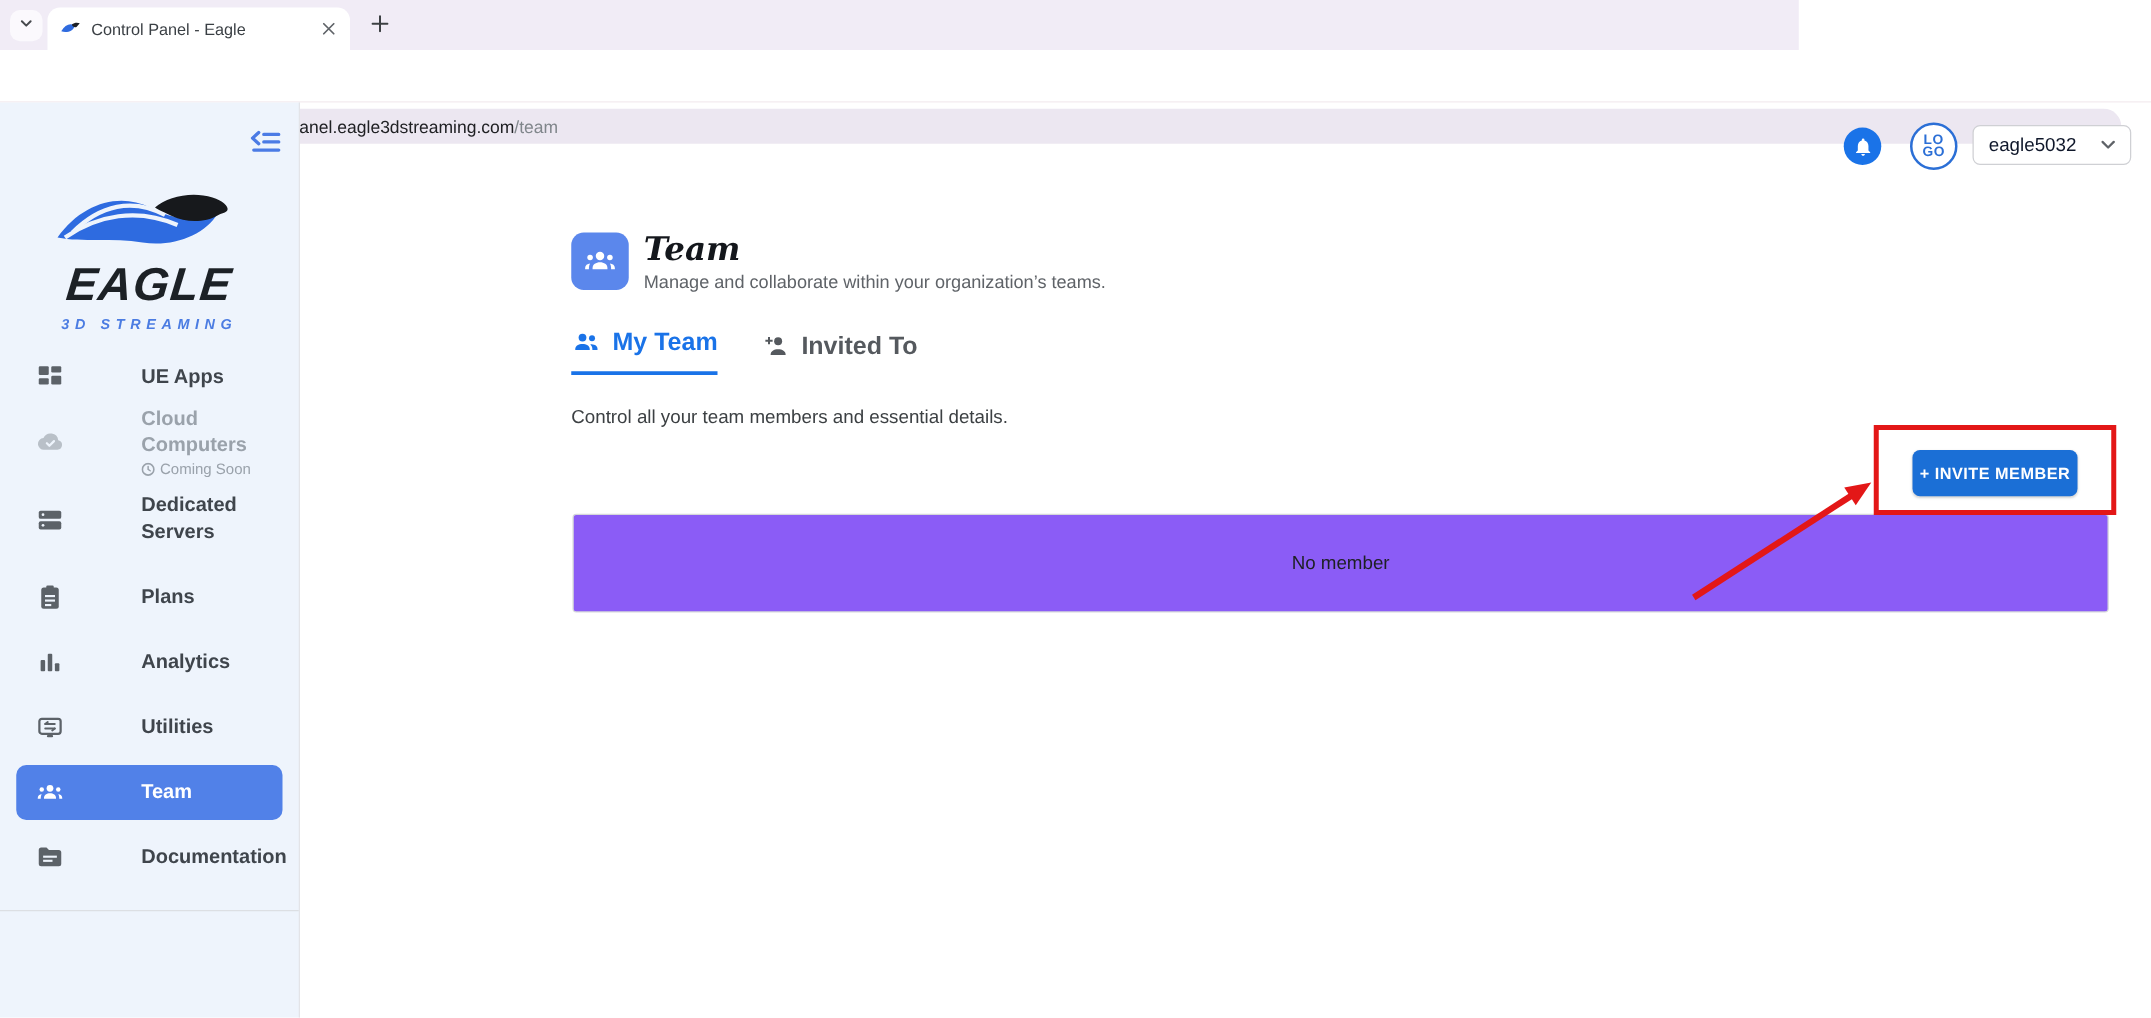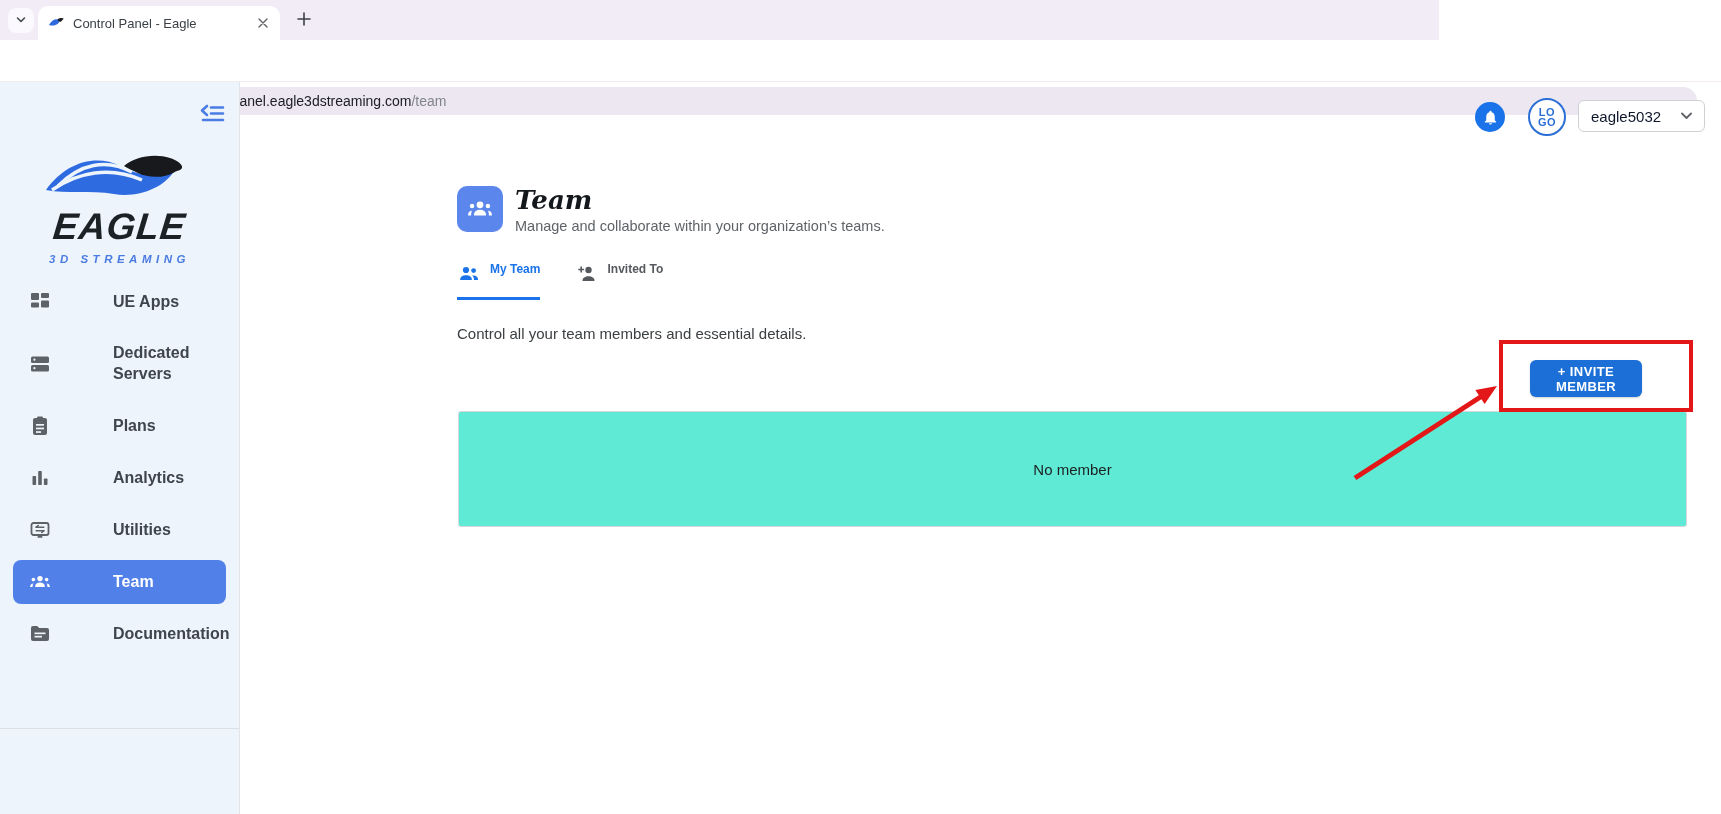--- a/index.html
+++ b/index.html
@@ -44,31 +44,31 @@
   .account-label { font-size:15px; color:#0f172a; }
 
   
   .team-header { position:absolute; left:457px; top:186px; display:flex; }
   .team-header-icon { width:46px; height:46px; border-radius:10px; background:#5b87ec; display:flex; align-items:center; justify-content:center; }
   .team-header-text { margin-left:12px; }
   .page-title { font-family:"DejaVu Serif", serif; font-style:italic; font-weight:800; font-size:26px; color:#14171c; line-height:28px; }
   .page-subtitle { font-size:14.5px; color:#5f6368; margin-top:4px; }
 
   .tabs { position:absolute; left:457px; top:262px; display:flex; gap:34px; }
-  .tabbtn { display:flex; align-items:flex-start; gap:9px; font-size:12px; font-weight:700; padding-bottom:11px; cursor:pointer; }
+  .tabbtn { display:flex; align-items:flex-end; gap:9px; font-size:20px; font-weight:700; padding-bottom:11px; cursor:pointer; }
   .tabbtn.active { color:#1a73e8; border-bottom:3px solid #1a73e8; }
   .tabbtn.inactive { color:#55595e; }
 
   .page-desc { position:absolute; left:457px; top:325px; font-size:15px; color:#3c4043; }
 
-  .invite-btn { position:absolute; left:1530px; top:360px; width:112px; height:37px; border-radius:6px; background:#1b6fd6; color:#fff; font-size:13px; font-weight:700; letter-spacing:0.4px; display:flex; align-items:center; justify-content:center; cursor:pointer; box-shadow:0 1px 2px rgba(0,0,0,.18); }
+  .invite-btn { position:absolute; left:1530px; top:360px; width:132px; height:37px; border-radius:6px; background:#1b6fd6; color:#fff; font-size:13px; font-weight:700; letter-spacing:0.4px; display:flex; align-items:center; justify-content:center; cursor:pointer; box-shadow:0 1px 2px rgba(0,0,0,.18); }
   .red-rect { position:absolute; left:1499px; top:340px; width:194px; height:72px; border:4px solid #e31717; pointer-events:none; }
   .red-arrow { position:absolute; left:1340px; top:376px; pointer-events:none; }
 
-  .empty-box { position:absolute; left:458px; top:411px; width:1229px; height:116px; background:#5eead4; border:1px solid #d5d7da; border-radius:3px; display:flex; align-items:center; justify-content:center; }
+  .empty-box { position:absolute; left:458px; top:411px; width:1229px; height:79px; background:#8b5cf6; border:1px solid #d5d7da; border-radius:3px; display:flex; align-items:center; justify-content:center; }
   .empty-text { font-size:15px; font-weight:500; color:#1d2023; }
 </style>
 </head>
 <body>
 
 <div class="tabstrip">
   <div class="tab-search-btn">
     <span>
       <svg width="12" height="12" viewBox="0 0 12 12">
           <polyline points="2.5,4 6,7.5 9.5,4" fill="none" stroke="#474a4e" stroke-width="1.6" stroke-linecap="round" stroke-linejoin="round"></polyline>
@@ -152,20 +152,36 @@
         <g fill="#5c6268">
             <rect x="3" y="3" width="8" height="7" rx="1"></rect>
             <rect x="13" y="3" width="8" height="5" rx="1"></rect>
             <rect x="3" y="12.5" width="8" height="5" rx="1"></rect>
             <rect x="13" y="10.5" width="8" height="7" rx="1"></rect>
           </g>
       </svg>
       <span class="nav-label">UE Apps</span>
     </div>
 
+    <div class="nav-item disabled">
+      <svg class="nav-ico" viewBox="0 0 24 24">
+        <path d="M18.6 10.1A6.2 6.2 0 0 0 6.8 8.4 4.7 4.7 0 0 0 7.3 17.8h10.6a3.9 3.9 0 0 0 .7-7.7z" fill="#b9c0c8"></path>
+        <polyline points="9.5,12.6 11.5,14.6 15.2,10.9" fill="none" stroke="#eef4fc" stroke-width="1.8" stroke-linecap="round" stroke-linejoin="round"></polyline>
+      </svg>
+      <span>
+        <span class="nav-label">Cloud Computers</span>
+        <span class="sub-label">
+          <svg width="11" height="11" viewBox="0 0 12 12">
+              <circle cx="6" cy="6" r="5" fill="none" stroke="#9aa2ab" stroke-width="1.4"></circle>
+              <path d="M6 3.4V6l1.8 1.2" fill="none" stroke="#9aa2ab" stroke-width="1.3" stroke-linecap="round"></path>
+            </svg>
+          <span>Coming Soon</span>
+        </span>
+      </span>
+    </div>
 
     <div class="nav-item two-line">
       <svg class="nav-ico" viewBox="0 0 24 24">
         <g fill="#5c6268">
             <rect x="3" y="4.5" width="18" height="6.5" rx="1.5"></rect>
             <rect x="3" y="13" width="18" height="6.5" rx="1.5"></rect>
           </g>
         <circle cx="6.4" cy="7.7" r="1.1" fill="#eef4fc"></circle>
           <circle cx="6.4" cy="16.2" r="1.1" fill="#eef4fc"></circle>
         <rect x="10" y="7" width="8" height="1.5" fill="#eef4fc" opacity="0"></rect>

